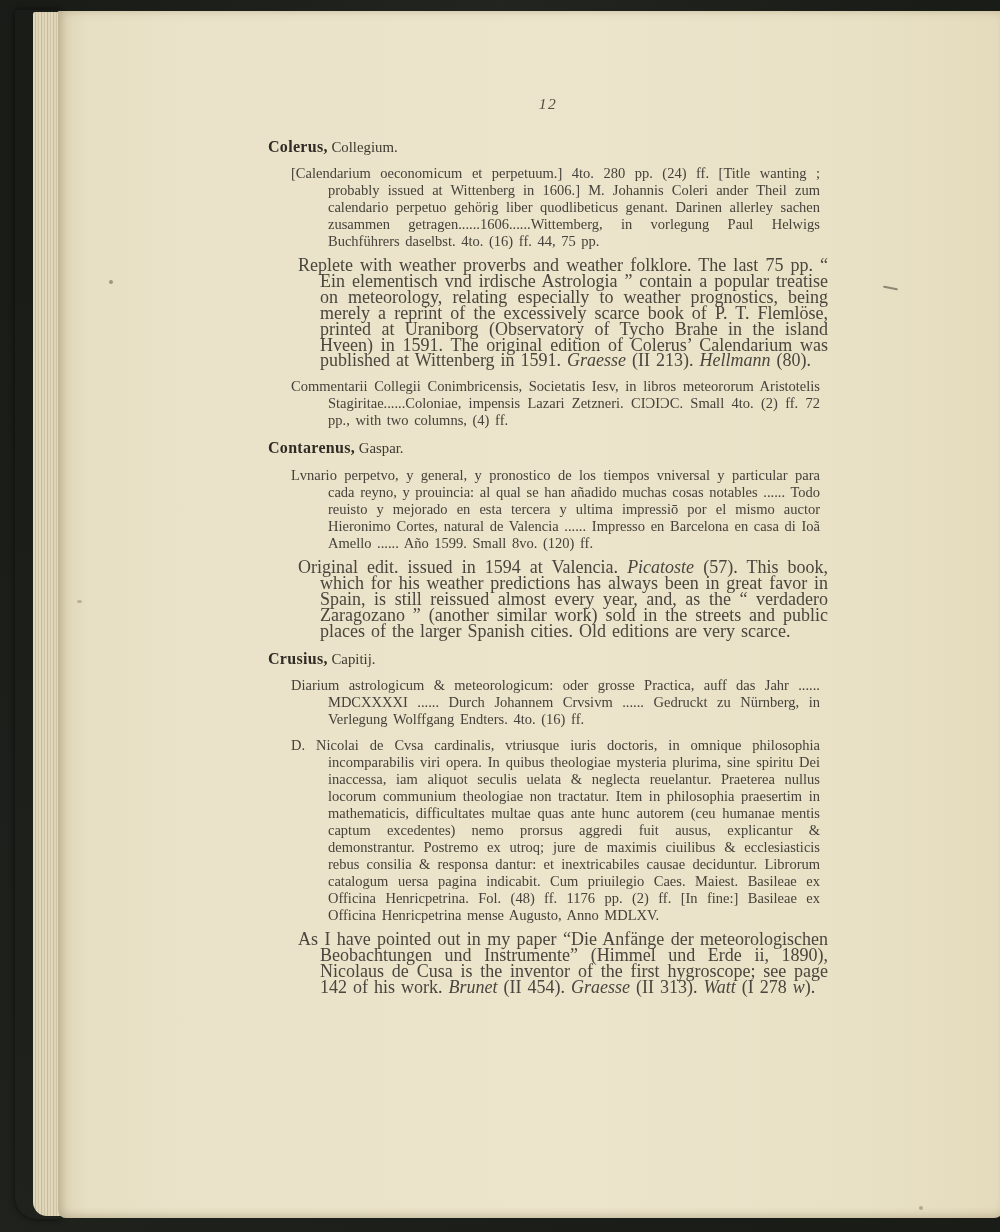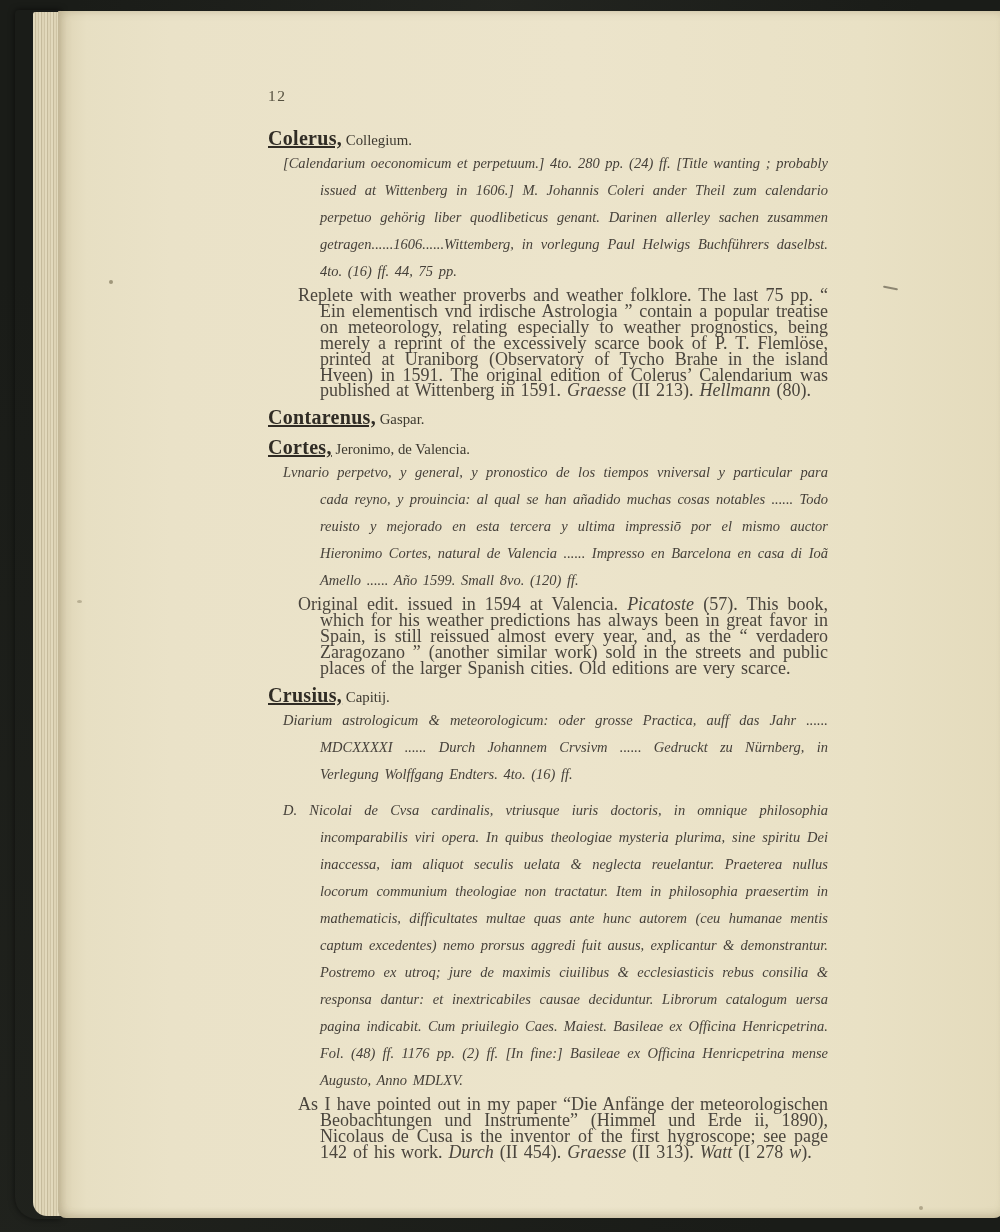--- a/index.html
+++ b/index.html
@@ -49,49 +49,49 @@
 
   .page-content {
     position: absolute;
     left: 210px; 
     top: 76px;
     width: 560px;
     color: #46413a;
   }
 
   .page-number {
+    text-align: center;
     font-size: 15.5px;
     letter-spacing: 1.5px;
     color: #55503f;
-    margin: 0 0 24px 0;
+    margin: 8px 0 24px 0;
+    font-style: italic;
   }
 
   .entry { margin: 0 0 9px 0; }
   .entry-heading {
     margin: 0;
     font-size: 14.8px;
     line-height: 19px;
     color: #3c382f;
   }
   .hname {
     font-weight: bold;
-    font-size: 20px;
+    font-size: 16px;
     letter-spacing: .3px;
     color: #302c25;
-    text-decoration: underline;
   }
   p.body {
-    margin: 0;
+    margin: 8px;
     padding-left: 52px;
     text-indent: -37px;
     text-align: justify;
     font-size: 14.5px;
-    line-height: 27px;
+    line-height: 17px;
     word-spacing: 2px;
-    font-style: italic;
   }
   p.note {
     margin: 3px 0 2px 0;
     padding-left: 52px;
     text-indent: -22px;
     text-align: justify;
     font-size: 18px;
     line-height: 15.9px;
     word-spacing: 1.5px;
     color: #4a453d;
@@ -125,45 +125,47 @@
     <div id="entries-host">
   <div class="entry">
     <div class="entry-heading"><span class="hname">Colerus,</span><span> Collegium.</span></div>
     <div class="entry-paras">
             <p class="body"><span>[Calendarium oeconomicum et perpetuum.] 4to. 280 pp. (24) ff. [Title wanting ; probably issued at Wittenberg in 1606.] M. Johannis Coleri ander Theil zum calendario perpetuo gehörig liber quodlibeticus genant. Darinen allerley sachen zusammen getragen......1606......Wittemberg, in vorlegung Paul Helwigs Buchführers daselbst. 4to. (16) ff. 44, 75 pp.</span></p>
             <p class="note"><span>Replete with weather proverbs and weather folklore. The last 75 pp. “ Ein elementisch vnd irdische Astrologia ” contain a popular treatise on meteorology, relating especially to weather prognostics, being merely a reprint of the excessively scarce book of P. T. Flemlöse, printed at Uraniborg (Observatory of Tycho Brahe in the island Hveen) in 1591. The original edition of Colerus’ Calendarium was published at Wittenberg in 1591. </span><i>Graesse</i><span> (II 213). </span><i>Hellmann</i><span> (80).</span></p>
           </div>
   </div>
 
   <div class="entry">
+    <div class="entry-paras">
+            <p class="body"><span>Commentarii Collegii Conimbricensis, Societatis Iesv, in libros meteororum Aristotelis Stagiritae......Coloniae, impensis Lazari Zetzneri. CIƆIƆC. Small 4to. (2) ff. 72 pp., with two columns, (4) ff.</span></p>
+          </div>
   </div>
 
   <div class="entry">
     <div class="entry-heading"><span class="hname">Contarenus,</span><span> Gaspar.</span></div>
   </div>
 
   <div class="entry">
-    <div class="entry-heading"><span class="hname">Cortes,</span><span> Jeronimo, de Valencia.</span></div>
     <div class="entry-paras">
             <p class="body"><span>Lvnario perpetvo, y general, y pronostico de los tiempos vniversal y particular para cada reyno, y prouincia: al qual se han añadido muchas cosas notables ...... Todo reuisto y mejorado en esta tercera y ultima impressiō por el mismo auctor Hieronimo Cortes, natural de Valencia ...... Impresso en Barcelona en casa di Ioã Amello ...... Año 1599. Small 8vo. (120) ff.</span></p>
             <p class="note"><span>Original edit. issued in 1594 at Valencia. </span><i>Picatoste</i><span> (57). This book, which for his weather predictions has always been in great favor in Spain, is still reissued almost every year, and, as the “ verdadero Zaragozano ” (another similar work) sold in the streets and public places of the larger Spanish cities. Old editions are very scarce.</span></p>
           </div>
   </div>
 
   <div class="entry">
     <div class="entry-heading"><span class="hname">Crusius,</span><span> Capitij.</span></div>
     <div class="entry-paras">
             <p class="body"><span>Diarium astrologicum &amp; meteorologicum: oder grosse Practica, auff das Jahr ...... MDCXXXXI ...... Durch Johannem Crvsivm ...... Gedruckt zu Nürnberg, in Verlegung Wolffgang Endters. 4to. (16) ff.</span></p>
           </div>
   </div>
 
   <div class="entry">
     <div class="entry-paras">
             <p class="body"><span>D. Nicolai de Cvsa cardinalis, vtriusque iuris doctoris, in omnique philosophia incomparabilis viri opera. In quibus theologiae mysteria plurima, sine spiritu Dei inaccessa, iam aliquot seculis uelata &amp; neglecta reuelantur. Praeterea nullus locorum communium theologiae non tractatur. Item in philosophia praesertim in mathematicis, difficultates multae quas ante hunc autorem (ceu humanae mentis captum excedentes) nemo prorsus aggredi fuit ausus, explicantur &amp; demonstrantur. Postremo ex utroq; jure de maximis ciuilibus &amp; ecclesiasticis rebus consilia &amp; responsa dantur: et inextricabiles causae deciduntur. Librorum catalogum uersa pagina indicabit. Cum priuilegio Caes. Maiest. Basileae ex Officina Henricpetrina. Fol. (48) ff. 1176 pp. (2) ff. [In fine:] Basileae ex Officina Henricpetrina mense Augusto, Anno MDLXV.</span></p>
-            <p class="note"><span>As I have pointed out in my paper “Die Anfänge der meteorologischen Beobachtungen und Instrumente” (Himmel und Erde ii, 1890), Nicolaus de Cusa is the inventor of the first hygroscope; see page 142 of his work. </span><i>Durch</i><span> (II 454). </span><i>Graesse</i><span> (II 313). </span><i>Watt</i><span> (I 278 </span><i>w</i><span>).</span></p>
+            <p class="note"><span>As I have pointed out in my paper “Die Anfänge der meteorologischen Beobachtungen und Instrumente” (Himmel und Erde ii, 1890), Nicolaus de Cusa is the inventor of the first hygroscope; see page 142 of his work. </span><i>Brunet</i><span> (II 454). </span><i>Graesse</i><span> (II 313). </span><i>Watt</i><span> (I 278 </span><i>w</i><span>).</span></p>
           </div>
   </div>
 </div>
   </div>
 </div>
 
 <div class="pencil-mark"></div>
 <div class="speck speck1"></div>
 <div class="speck speck2"></div>
 <div class="speck speck3"></div>

